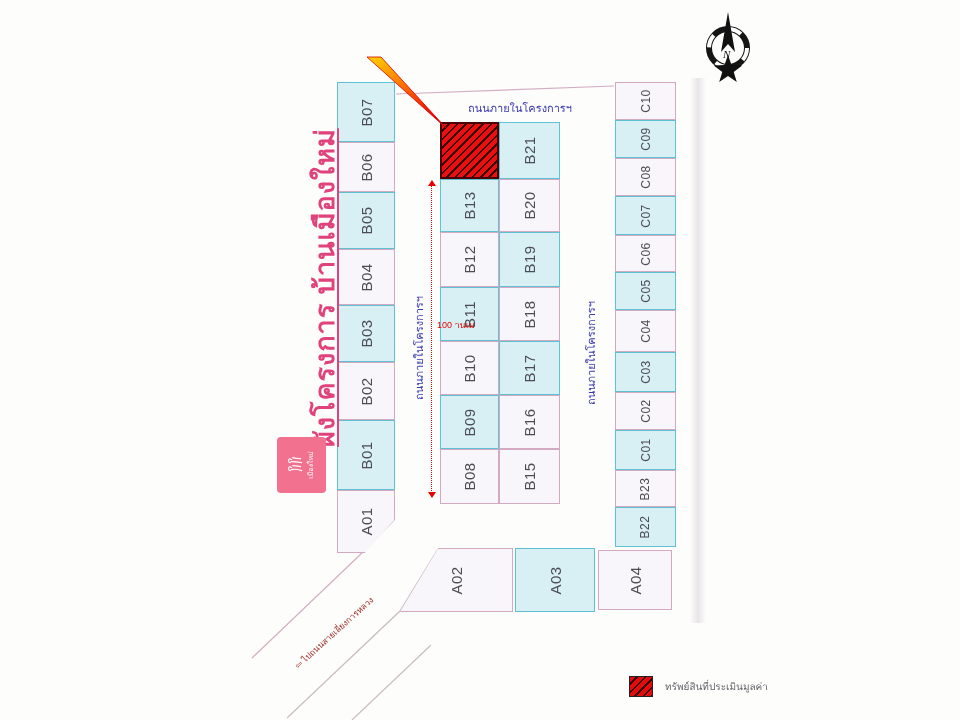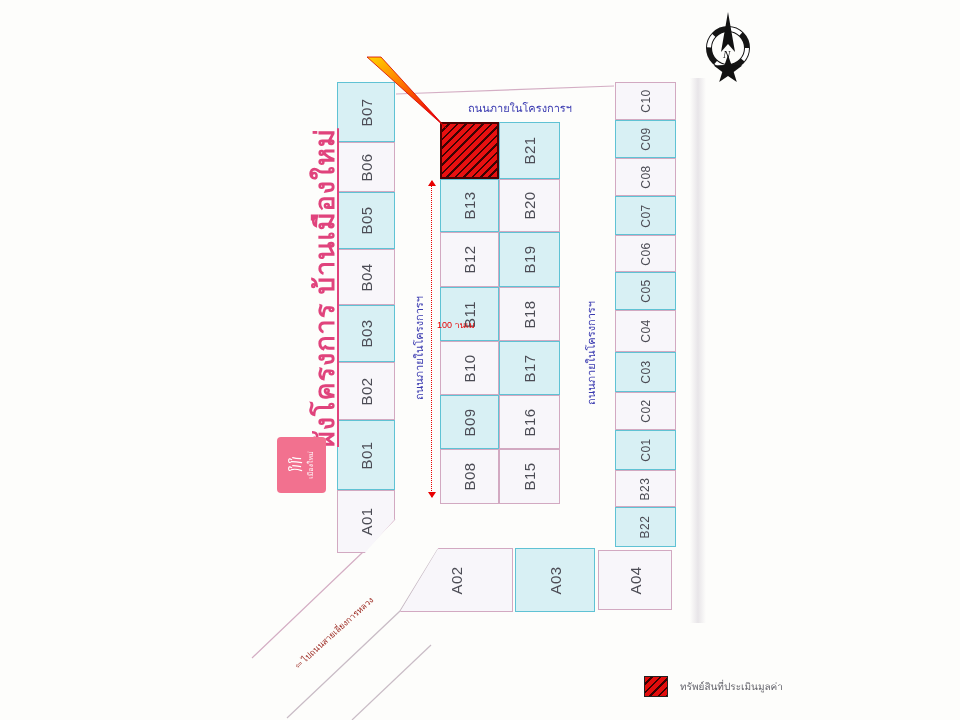--- a/index.html
+++ b/index.html
@@ -26,21 +26,21 @@
   .dim-line:before,.dim-line:after{content:"";position:absolute;left:-4.5px;border:4px solid transparent;}
   .dim-line:before{top:-5px;border-bottom:6px solid #e80000;}
   .dim-line:after{bottom:-5px;border-top:6px solid #e80000;}
   .dim-label{position:absolute;left:437px;top:318px;color:#e80000;font-size:9px;z-index:3;}
   .callout{position:absolute;left:330px;top:25px;width:88px;background:#ffe608;
            border:2px solid #f00000;text-align:center;padding:2px 1px 3px;z-index:6;box-sizing:border-box;}
   .callout .l1{font-size:9.5px;font-weight:bold;color:#e00000;}
   .callout .l2{font-size:6px;color:#e00000;margin-top:1px;}
   .exit-label{position:absolute;left:296px;top:660px;transform:rotate(-42deg);transform-origin:0 50%;
               color:#9c2a22;font-size:8.5px;white-space:nowrap;z-index:3;}
-  .legend{position:absolute;left:644px;top:676px;display:flex;align-items:center;gap:12px;z-index:3;justify-content:center;}
+  .legend{position:absolute;left:629px;top:676px;display:flex;align-items:center;gap:12px;z-index:3;justify-content:center;}
   .legend .swatch{width:22px;height:19px;border:1.5px solid #222;
            background:repeating-linear-gradient(135deg,#e20c0c 0 4px,#3a0202 4px 6px);}
   .legend .cap{color:#606068;font-size:10px;}
   .logo{position:absolute;left:277px;top:437px;width:49px;height:56px;background:#f2718f;
         border-radius:4px;z-index:3;display:flex;align-items:center;justify-content:center;}
   .logo-inner{transform:rotate(-90deg);color:#ffffff;font-size:7px;white-space:nowrap;text-align:center;}
   .compass{position:absolute;left:698px;top:10px;z-index:4;}
 </style>
 </head>
 <body>

